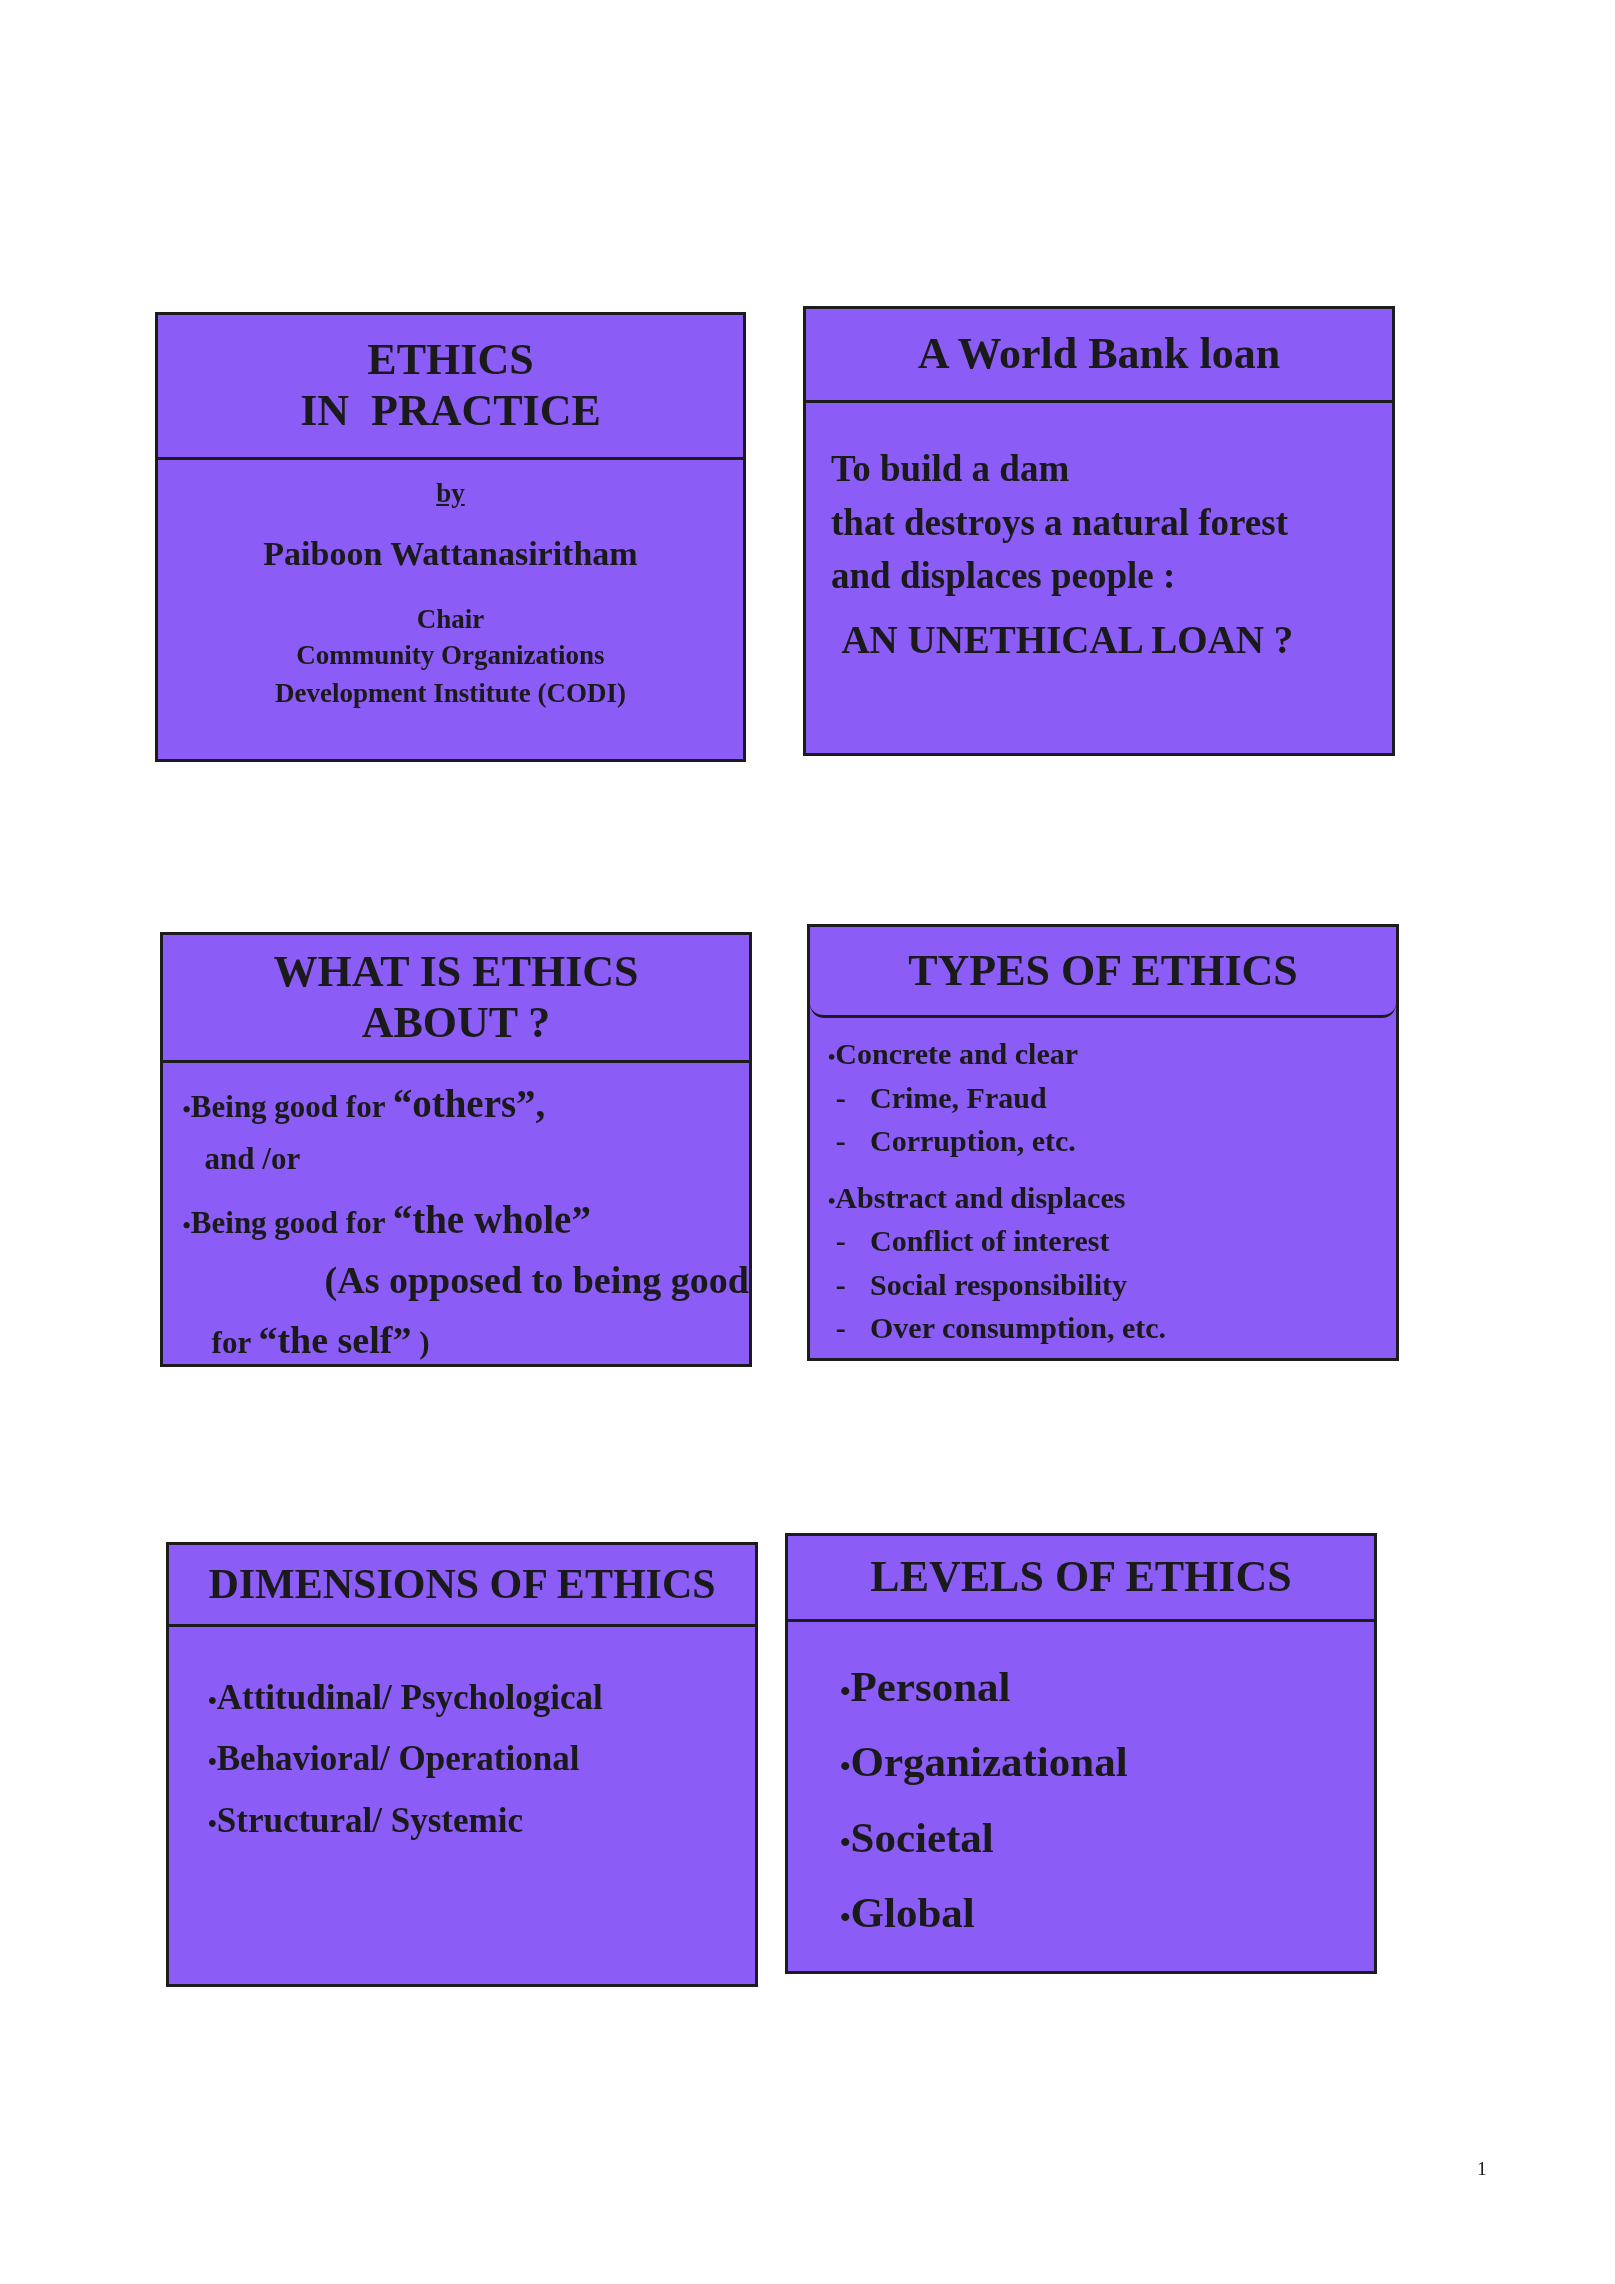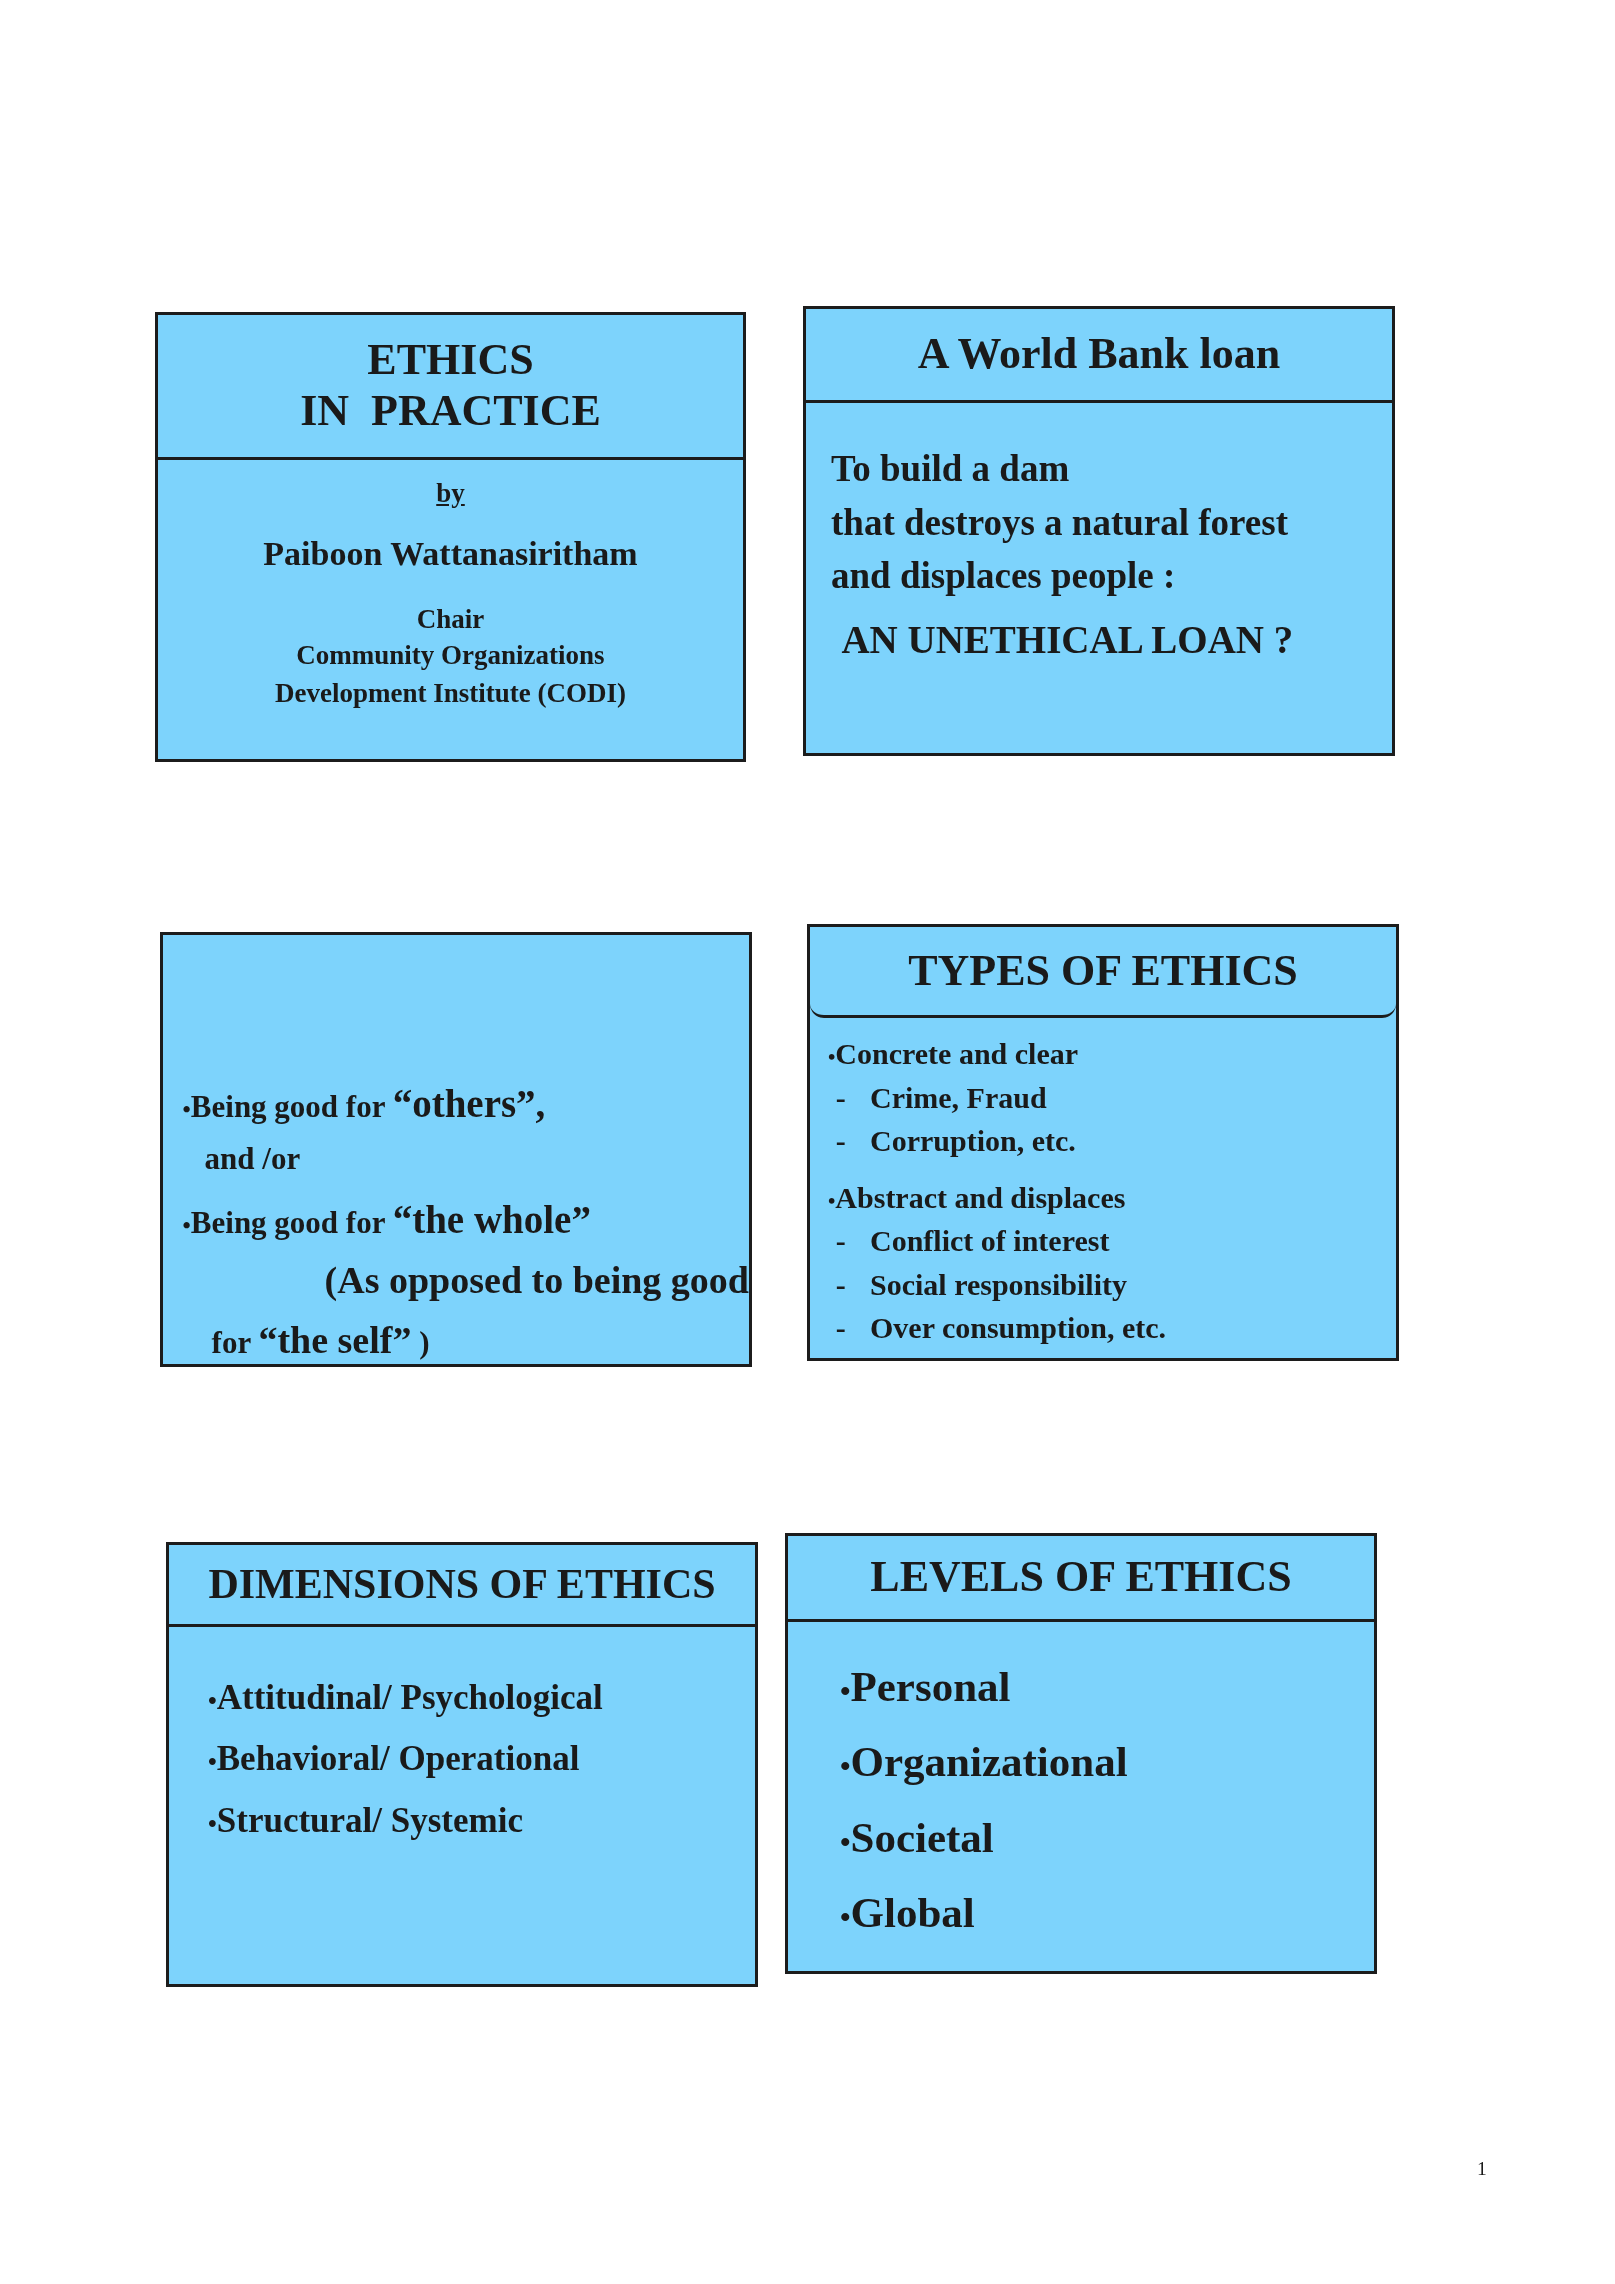--- a/index.html
+++ b/index.html
@@ -6,21 +6,21 @@
   body {
     width: 1616px; height: 2284px; position: relative; overflow: hidden;
     background: #ffffff;
     font-family: "Liberation Serif", "DejaVu Serif", serif;
     color: #1a1a1a;
   }
   .slide {
     position: absolute;
     border: 3.3px solid #1c1c1c;
     box-sizing: border-box;
-    background: #7dd3fc;
+    background: #8b5cf6;
   }
   .slide-header {
     position: absolute; left: 0; right: 0; top: 0;
     border-bottom: 3.9px solid #1c1c1c;
     box-sizing: border-box;
     display: flex; flex-direction: column; align-items: center; justify-content: center;
     text-align: center;
   }
   .slide-title { font-weight: bold; line-height: 1.15; white-space: nowrap; }
   .slide-body { position: absolute; left: 0; right: 0; bottom: 0; box-sizing: border-box; }
@@ -53,20 +53,24 @@
   </div>
   <div class="slide-body" style="top:94px; padding-left:25px;">
     <div class="bold line" style="font-size:37px; margin-top:39px; line-height:1.45;">To build a dam</div>
     <div class="bold line" style="font-size:37px; line-height:1.45;">that destroys a natural forest</div>
     <div class="bold line" style="font-size:37px; line-height:1.45;">and displaces people :</div>
     <div class="bold line" style="font-size:39px; margin-top:14.3px; padding-left:10.4px;">AN UNETHICAL LOAN ?</div>
   </div>
 </div>
 
 <div class="slide" style="left:160px; top:932px; width:592px; height:435px;">
+  <div class="slide-header" style="height:128px;">
+    <div class="slide-title" style="font-size:44px;">WHAT IS ETHICS</div>
+    <div class="slide-title" style="font-size:44px;">ABOUT ?</div>
+  </div>
   <div class="slide-body" style="top:128px; padding-left:19.6px;">
     <div class="bold line" style="font-size:31px; margin-top:11.7px; line-height:1.5;">
       <span class="bullet" style="font-size:23.5px; width:22px;"></span><span style="white-space:pre;">Being good for </span><span style="font-size:39px;">“others”,</span>
     </div>
     <div class="bold line" style="font-size:31px; padding-left:22px; line-height:1.7;">and /or</div>
     <div class="bold line" style="font-size:31px; margin-top:5.2px; line-height:1.5;">
       <span class="bullet" style="font-size:23.5px; width:22px;"></span><span style="white-space:pre;">Being good for </span><span style="font-size:39px;">“the whole”</span>
     </div>
     <div class="bold line" style="font-size:38px; padding-left:22px; line-height:1.6;text-align:right;">(As opposed to being good</div>
     <div class="bold line" style="font-size:31px; padding-left:29px; line-height:1.6;">

